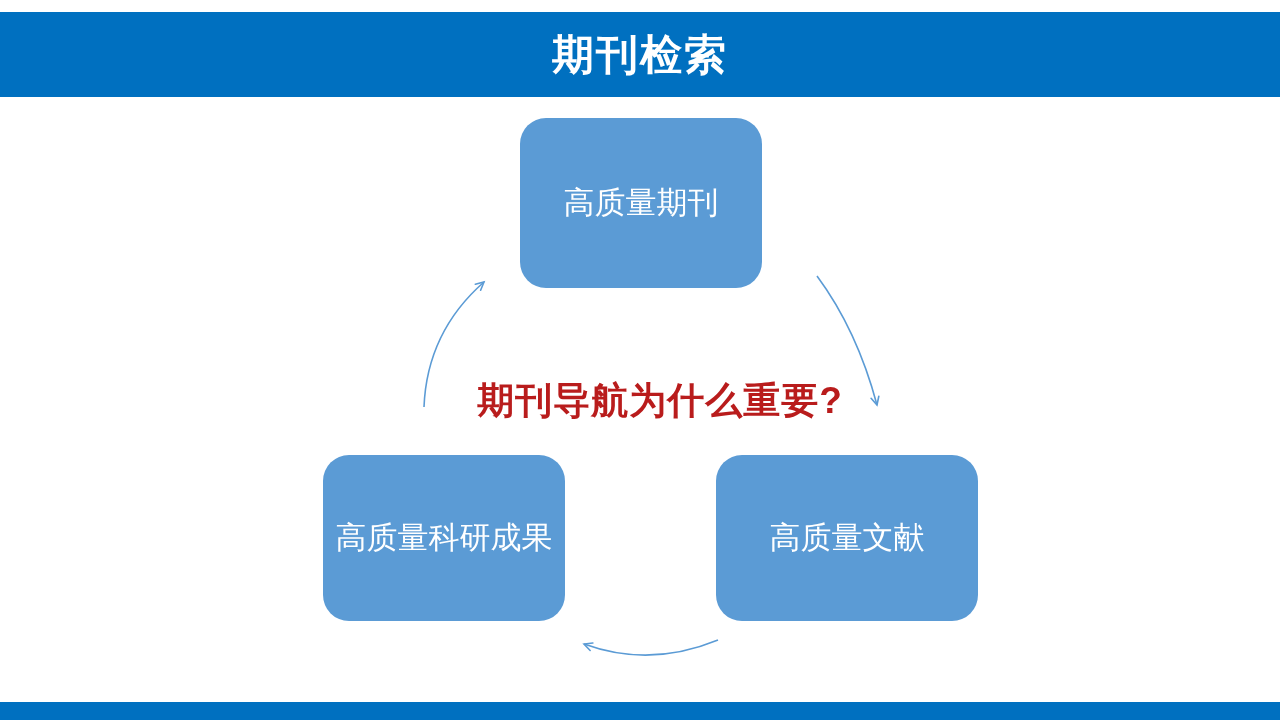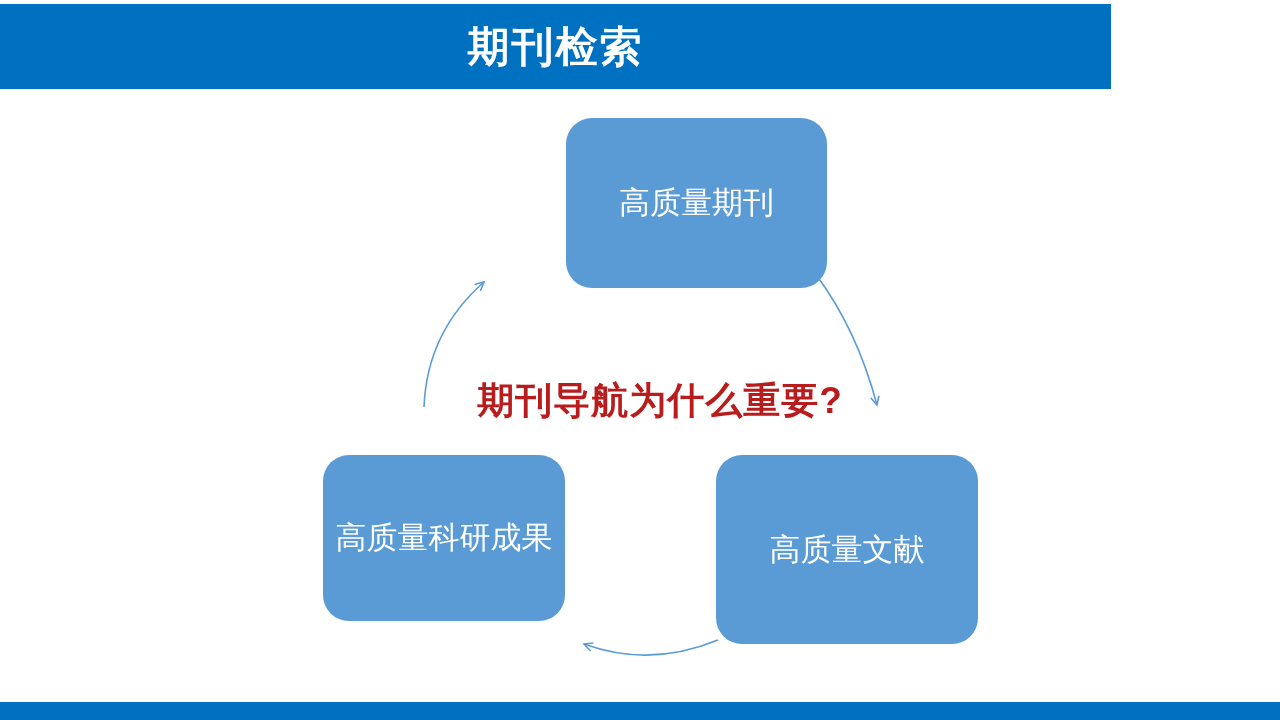--- a/index.html
+++ b/index.html
@@ -11,22 +11,22 @@
   .slide {
     position: relative;
     width: 1280px;
     height: 720px;
     background: #ffffff;
     overflow: hidden;
   }
   
   .top-bar {
     position: absolute;
-    left: 0; top: 4px;
-    width: 1111px; height: 85px;
+    left: 0; top: 12px;
+    width: 1280px; height: 85px;
     background: #0070C0;
     display: flex;
     align-items: center;
     justify-content: center;
   }
   .slide-title {
     margin: 0;
     color: #ffffff;
     font-size: 42px;
     font-weight: bold;
@@ -46,23 +46,23 @@
     border-radius: 26px;
     display: flex;
     align-items: center;
     justify-content: center;
     color: #ffffff;
     font-size: 31px;
     font-weight: normal;
     text-align: center;
     line-height: 1.2;
   }
-  .box-top          { left: 520px; top: 118px; width: 261px; height: 170px; margin-left: 46px; }
+  .box-top          { left: 520px; top: 118px; width: 242px; height: 170px; }
   .box-bottom-left  { left: 323px; top: 455px; width: 242px; height: 166px; }
-  .box-bottom-right { left: 716px; top: 455px; width: 262px; height: 189px; }
+  .box-bottom-right { left: 716px; top: 455px; width: 262px; height: 166px; }
   
   .question {
     position: absolute;
     left: 400px; top: 376px;
     width: 520px;
     text-align: center;
     color: #b91c1c;
     font-size: 37px;
     font-weight: bold;
     letter-spacing: 1px;

